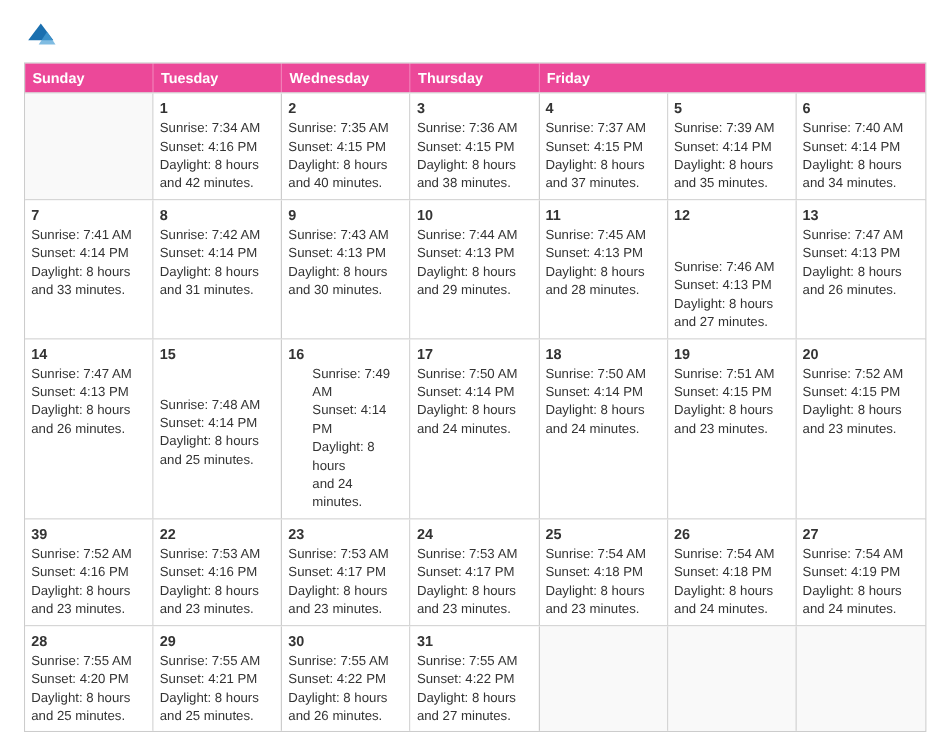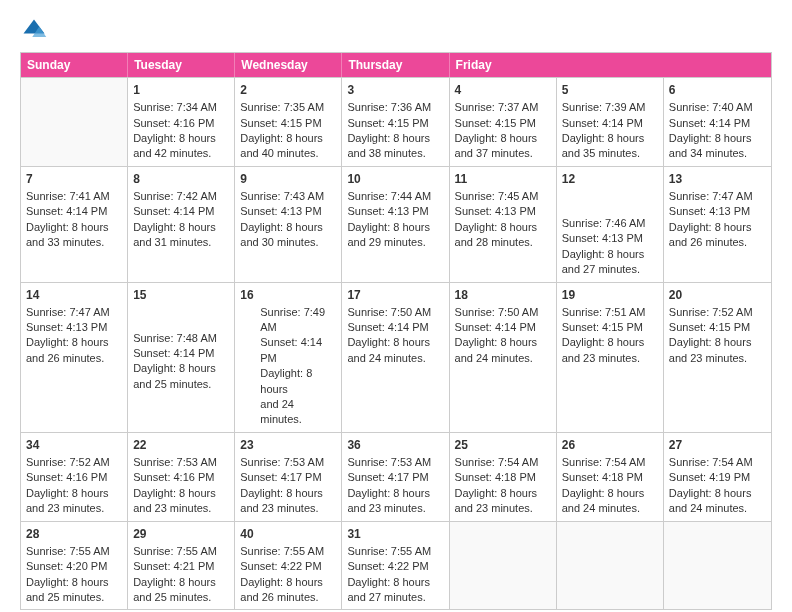--- a/index.html
+++ b/index.html
@@ -282,42 +282,42 @@
           <div class="cal-cell">
             <span class="day-num">20</span>
             <div class="cell-info" style="white-space: pre-line;">Sunrise: 7:52 AM
 Sunset: 4:15 PM
 Daylight: 8 hours
 and 23 minutes.</div>
           </div>
         </div>
         <div class="cal-row">
           <div class="cal-cell">
-            <span class="day-num">34</span>
+            <span class="day-num">39</span>
             <div class="cell-info" style="white-space: pre-line;">Sunrise: 7:52 AM
 Sunset: 4:16 PM
 Daylight: 8 hours
 and 23 minutes.</div>
           </div>
           <div class="cal-cell">
             <span class="day-num">22</span>
             <div class="cell-info" style="white-space: pre-line;">Sunrise: 7:53 AM
 Sunset: 4:16 PM
 Daylight: 8 hours
 and 23 minutes.</div>
           </div>
           <div class="cal-cell">
             <span class="day-num">23</span>
             <div class="cell-info" style="white-space: pre-line;">Sunrise: 7:53 AM
 Sunset: 4:17 PM
 Daylight: 8 hours
 and 23 minutes.</div>
           </div>
           <div class="cal-cell">
-            <span class="day-num">36</span>
+            <span class="day-num">24</span>
             <div class="cell-info" style="white-space: pre-line;">Sunrise: 7:53 AM
 Sunset: 4:17 PM
 Daylight: 8 hours
 and 23 minutes.</div>
           </div>
           <div class="cal-cell">
             <span class="day-num">25</span>
             <div class="cell-info" style="white-space: pre-line;">Sunrise: 7:54 AM
 Sunset: 4:18 PM
 Daylight: 8 hours
@@ -347,21 +347,21 @@
 and 25 minutes.</div>
           </div>
           <div class="cal-cell">
             <span class="day-num">29</span>
             <div class="cell-info" style="white-space: pre-line;">Sunrise: 7:55 AM
 Sunset: 4:21 PM
 Daylight: 8 hours
 and 25 minutes.</div>
           </div>
           <div class="cal-cell">
-            <span class="day-num">40</span>
+            <span class="day-num">30</span>
             <div class="cell-info" style="white-space: pre-line;">Sunrise: 7:55 AM
 Sunset: 4:22 PM
 Daylight: 8 hours
 and 26 minutes.</div>
           </div>
           <div class="cal-cell">
             <span class="day-num">31</span>
             <div class="cell-info" style="white-space: pre-line;">Sunrise: 7:55 AM
 Sunset: 4:22 PM
 Daylight: 8 hours

